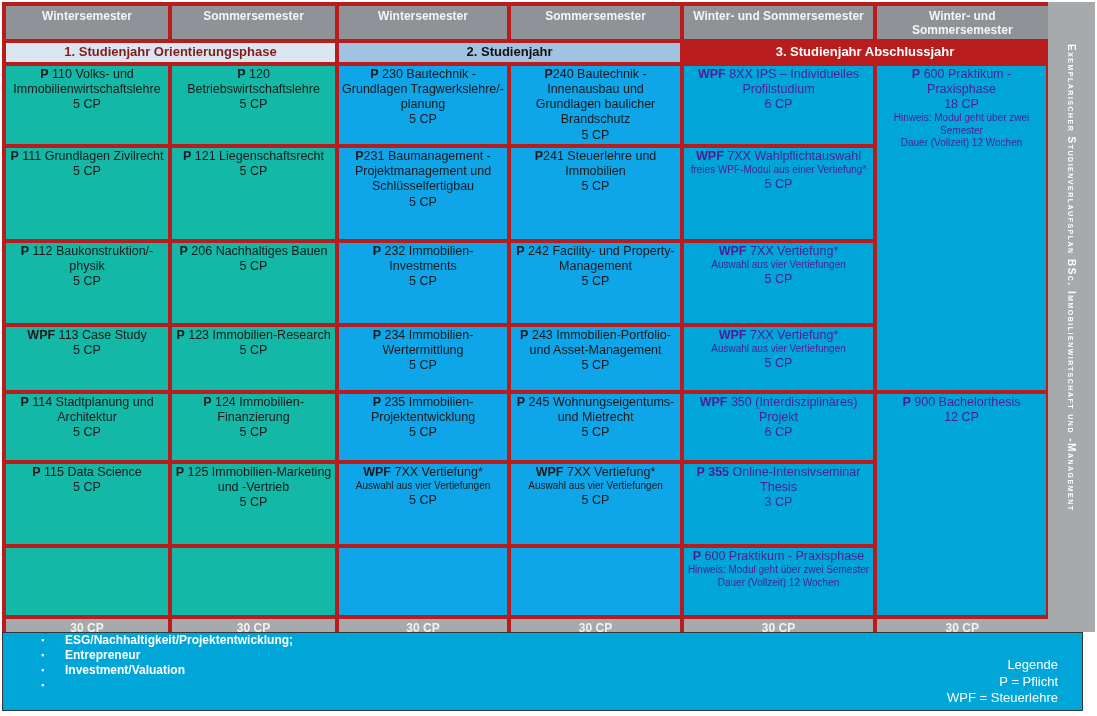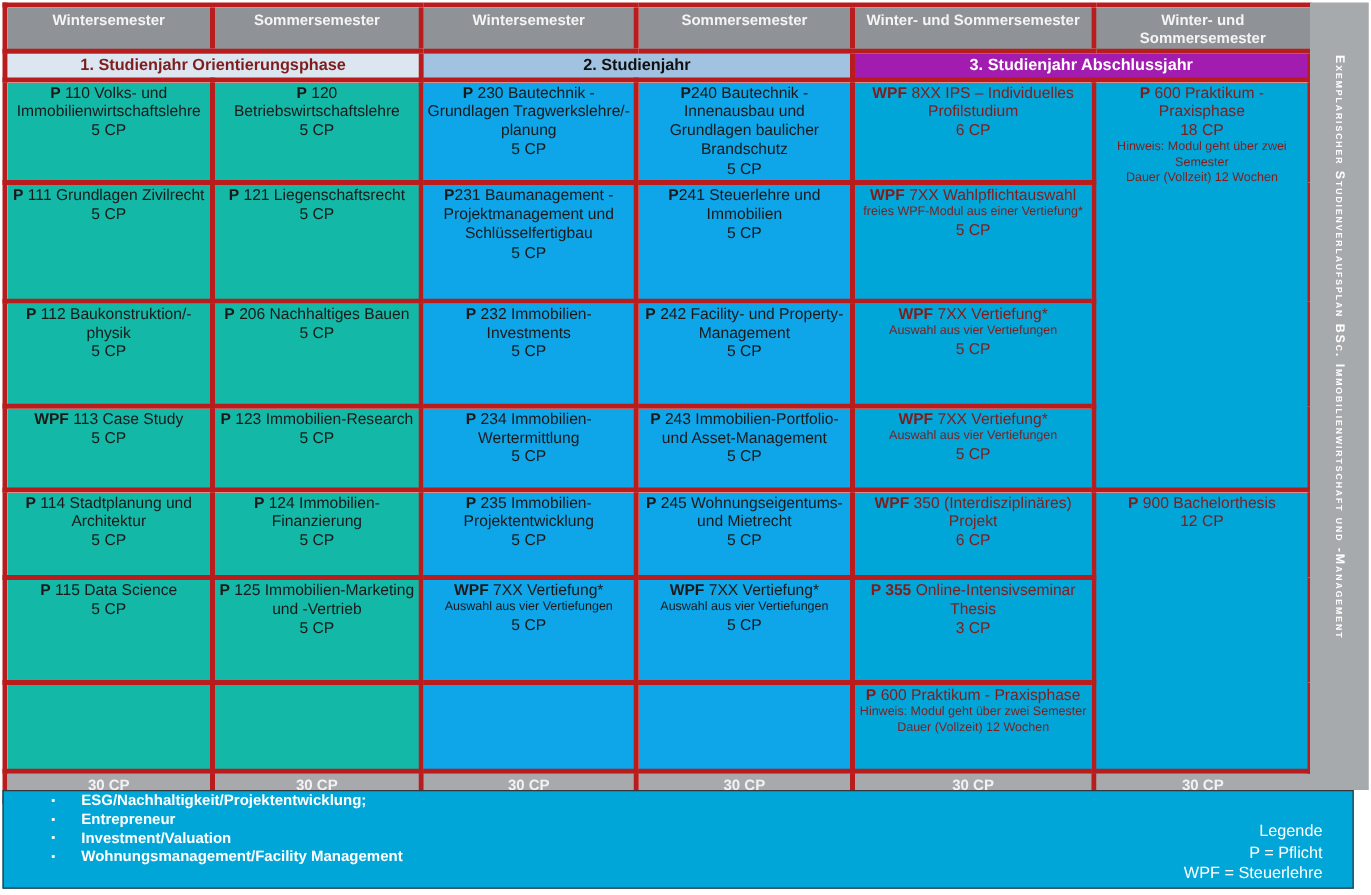--- a/index.html
+++ b/index.html
@@ -9,25 +9,25 @@
   table.plan{position:absolute;left:2px;top:2px;width:1044px;border-collapse:collapse;table-layout:fixed;}
   table.plan td,table.plan th{border:4px solid #b91c1c;vertical-align:top;padding:1px 3px;overflow:hidden;}
 
   tr.hrow th{background:#8f9296;color:#f4f4f4;font-size:12px;font-weight:bold;text-align:center;
              border-right:2px solid #ffffff;padding-top:3px;line-height:1.2;}
   tr.hrow th.lastcol{border-right:1px solid #33373b;}
 
   tr.brow td{font-weight:bold;font-size:13px;text-align:center;padding:1px;line-height:1.3;}
   .band-light{background:#dce6f1;color:#7f1d1d;}
   .band-mid{background:#a1c3e1;color:#101010;}
-  .band-cyan{background:#a21caf;color:#ffffff;}
+  .band-cyan{background:#b91c1c;color:#ffffff;}
 
   td.c12{background:#14b8a6;}
   td.c34{background:#0ea5e9;}
-  td.c56{background:#00a6d8;color:#7f1d1d;}
+  td.c56{background:#00a6d8;color:#4c1d95;}
 
   .mod{font-size:12.5px;line-height:1.22;text-align:center;}
   .mod .small{font-size:10px;line-height:1.25;}
   .b{font-weight:bold;}
 
   tr.cprow td{background:#a7a9ac;color:#f2f2f2;font-weight:bold;font-size:12px;text-align:center;
               border-right:2px solid #ffffff;padding-top:2px;}
   tr.cprow td.lastcol{border-right:1px solid #33373b;}
 
   .strip{position:absolute;left:1048px;top:2px;width:47px;height:630px;background:#a7aaac;
@@ -262,21 +262,20 @@
     <div class="fitem">
         <span class="fbullet">▪</span>
         <span>Entrepreneur</span>
       </div>
     <div class="fitem">
         <span class="fbullet">▪</span>
         <span>Investment/Valuation</span>
       </div>
     <div class="fitem">
         <span class="fbullet">▪</span>
-        <span>Wohnungsmanagement/Facility Management</span>
       </div>
     <div class="legend">
       <div>Legende</div>
       <div>P = Pflicht</div>
       <div>WPF = Steuerlehre</div>
     </div>
   </div>
 
 </div>
 

